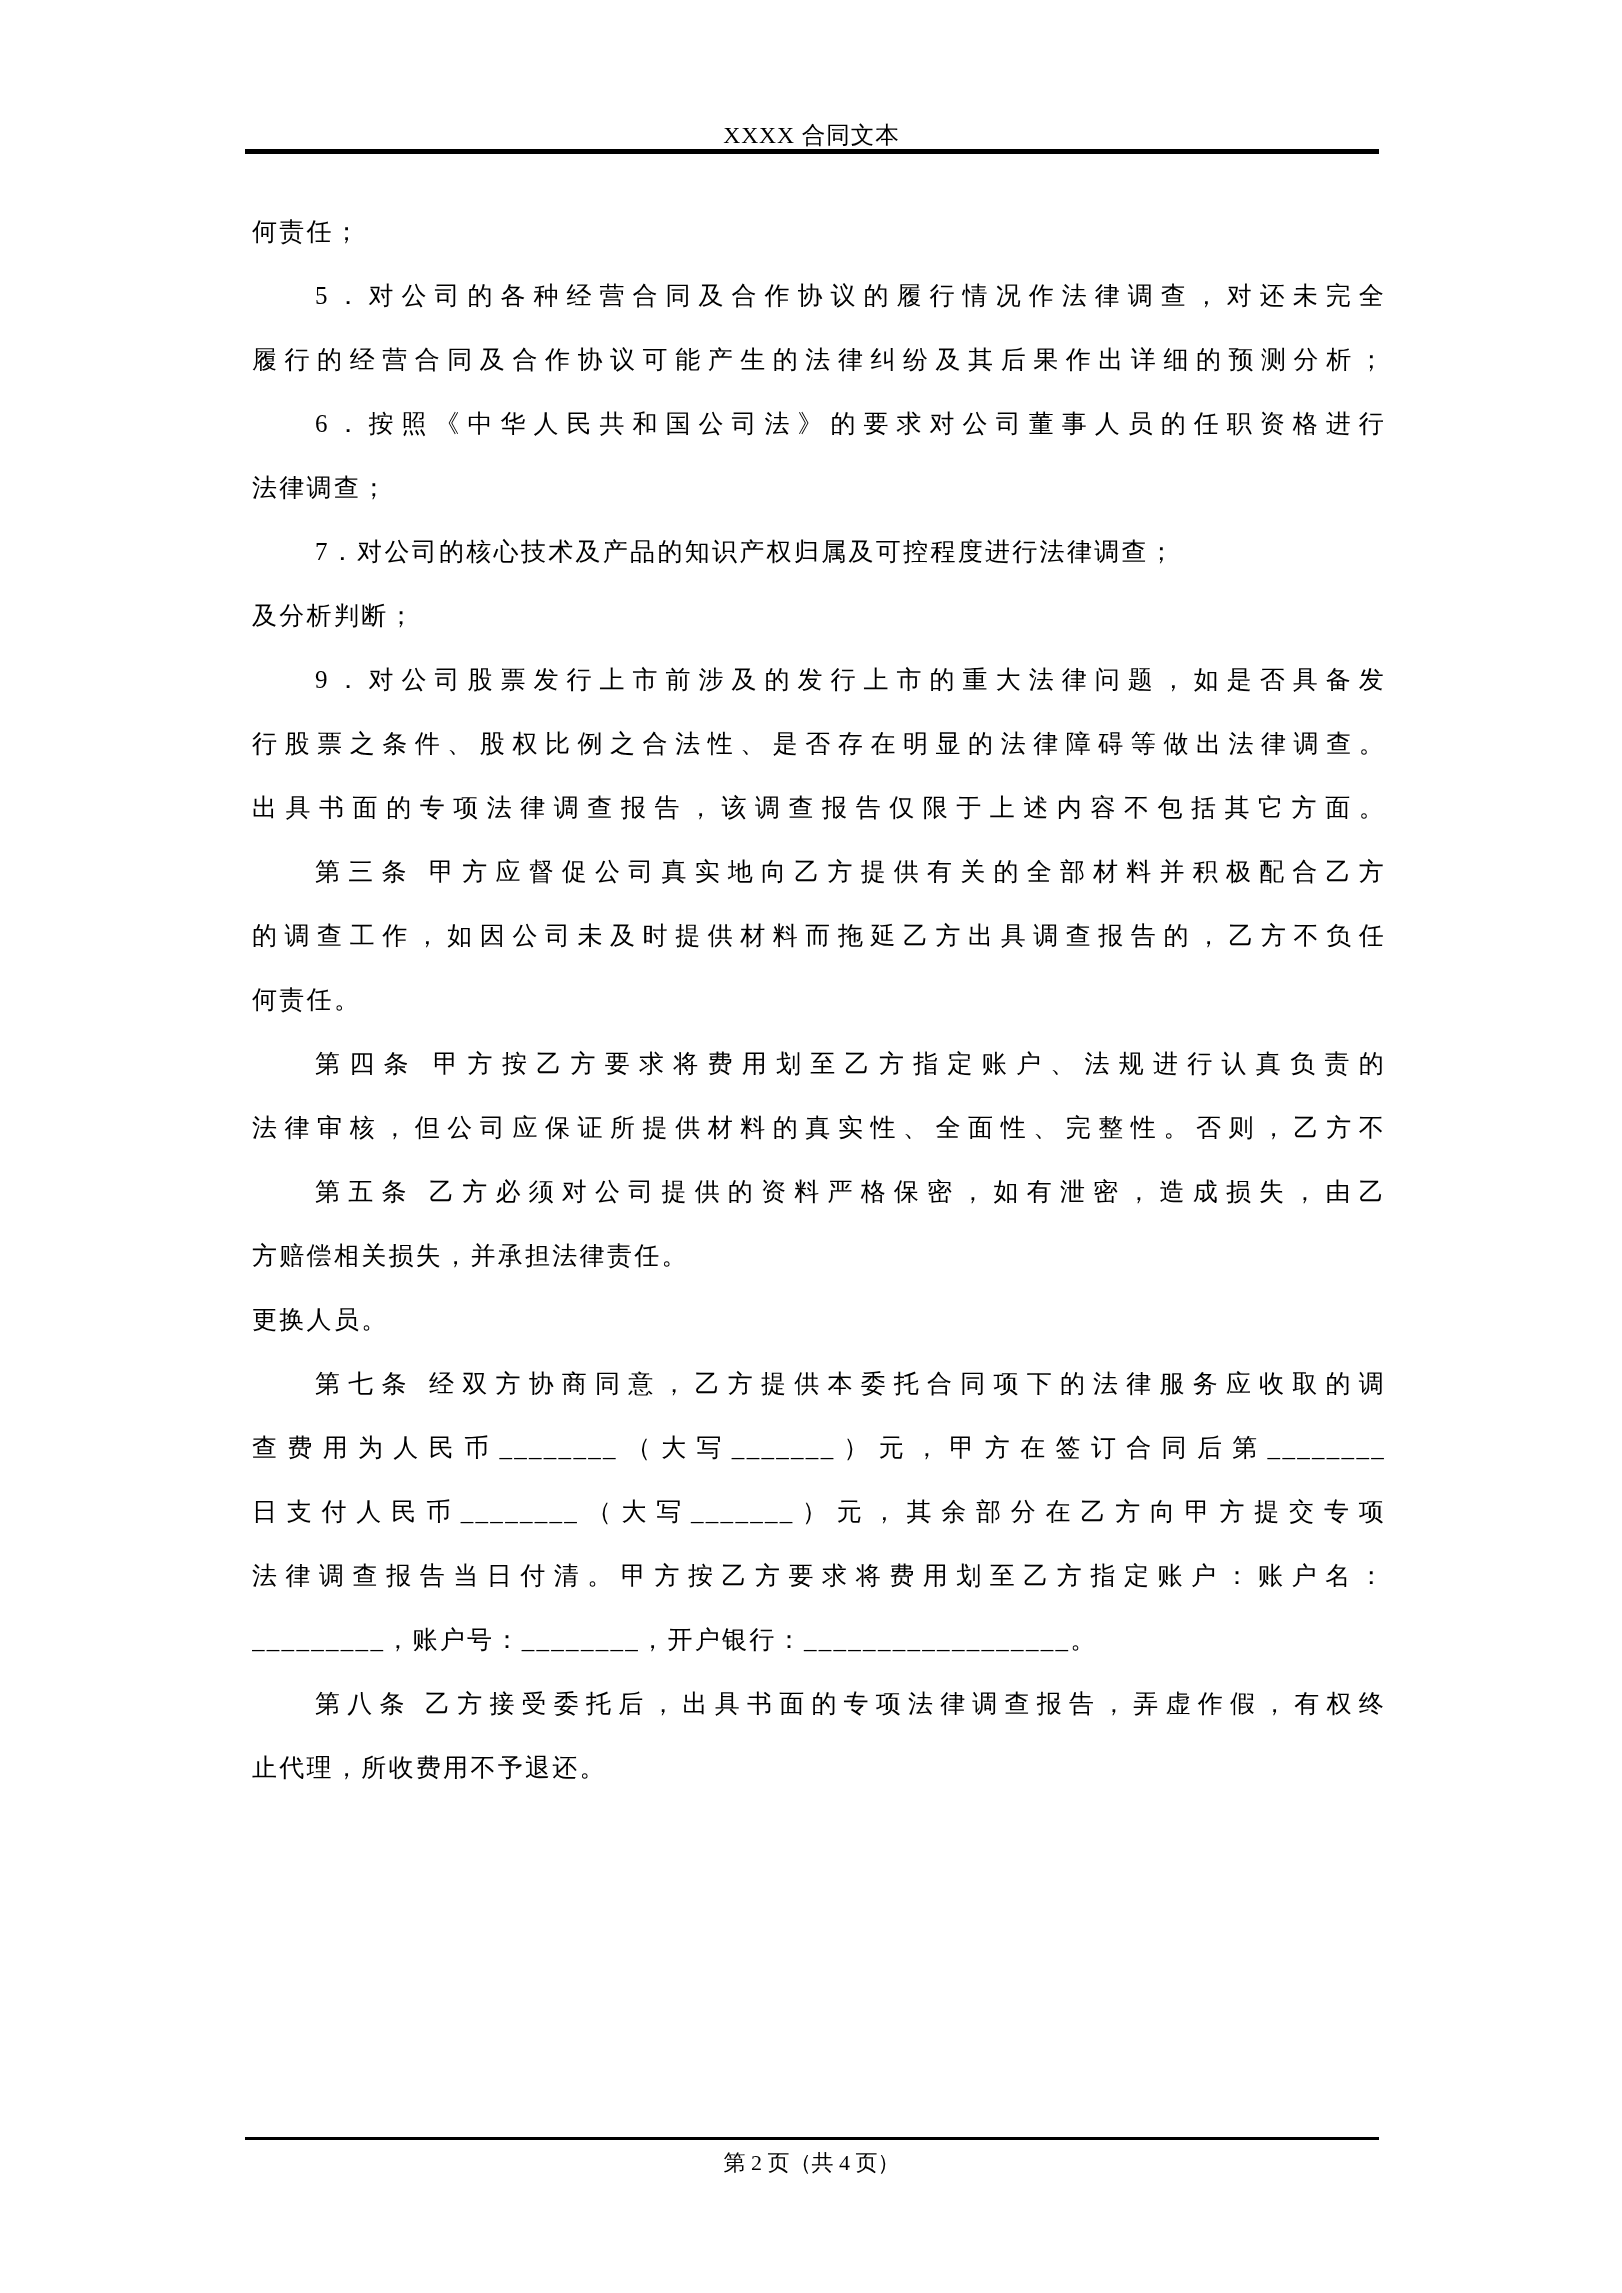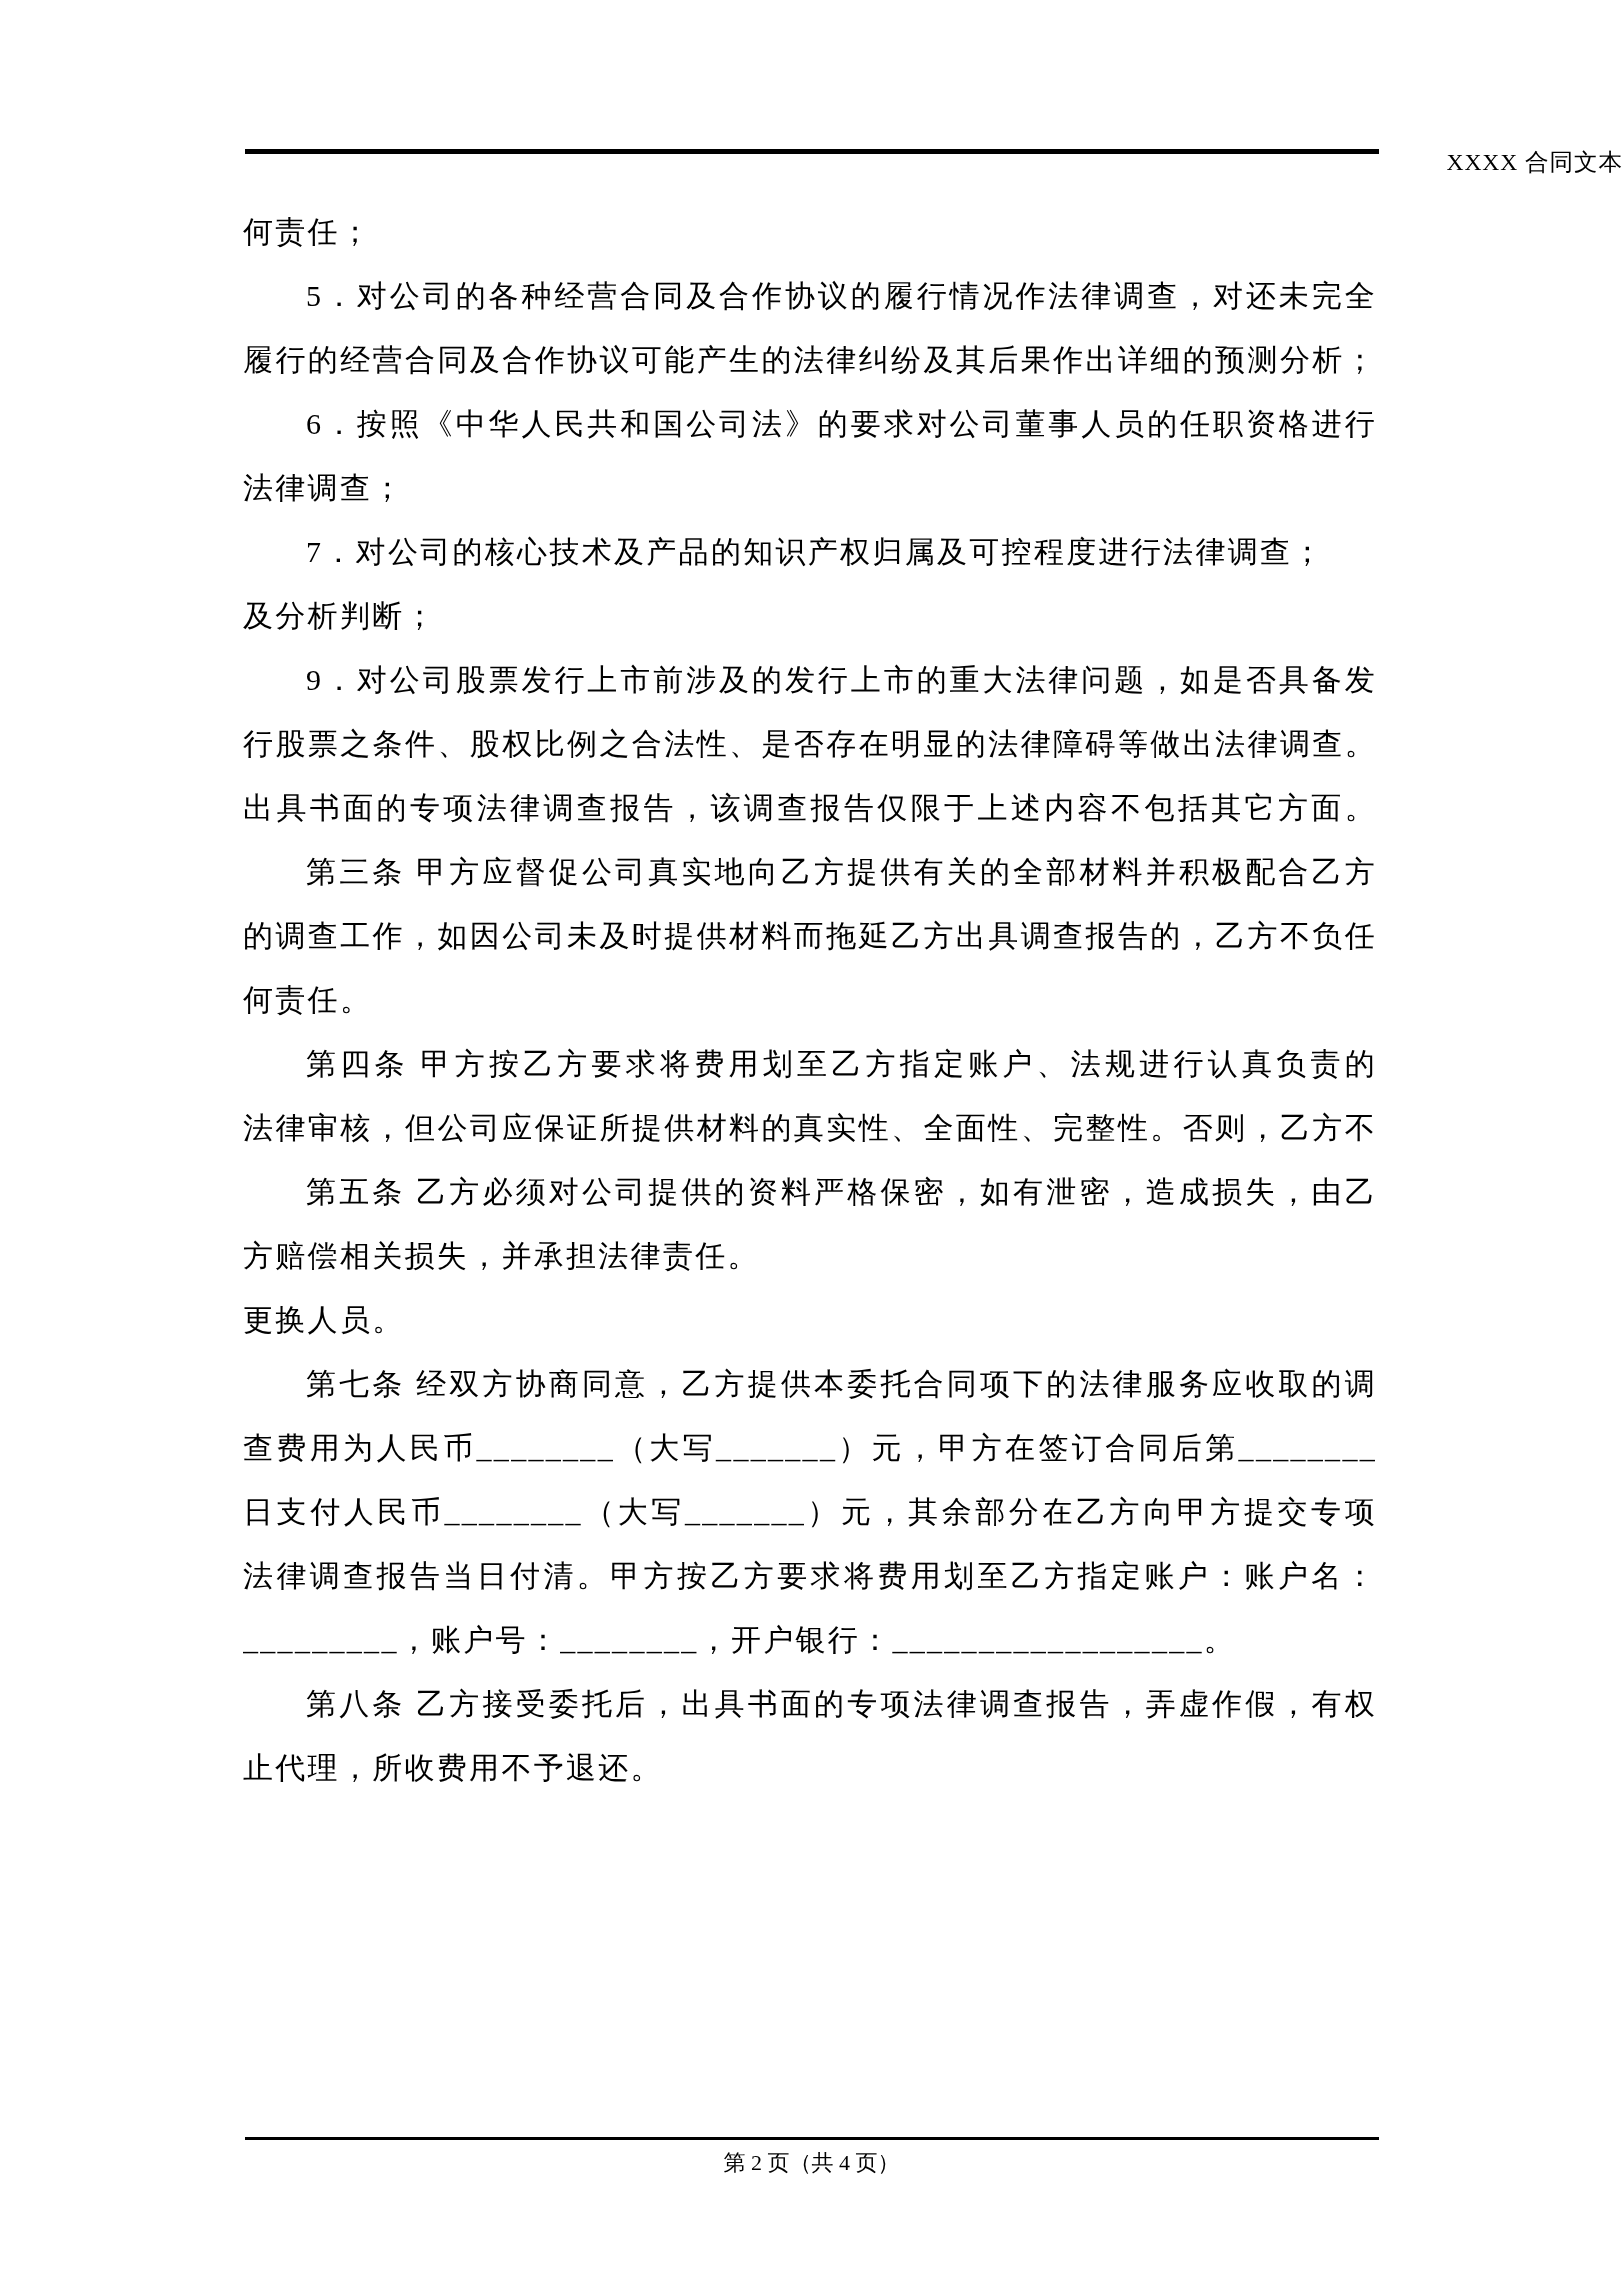--- a/index.html
+++ b/index.html
@@ -20,41 +20,40 @@
     background:var(--bg);
     font-family:"Liberation Serif","DejaVu Serif",serif;
     color:var(--text);
     overflow:hidden;
   }
   .header-title{
     position:absolute;
     top:122px;
     left:0;
     width:100%;
-    text-align:right;
+    text-align:center;
     font-size:23.6px;
     line-height:27px;
     letter-spacing:0.9px;
     white-space:nowrap;
-    margin-top:27px;
   }
   .header-rule{
     position:absolute;
     top:149px;
     left:245px;
     width:1134px;
     height:4.5px;
     background:var(--rule);
   }
   .doc-body{
     position:absolute;
     top:200px;
-    left:243px;
+    left:252px;
     width:1134px;
-    font-size:30px;
+    font-size:25px;
   }
   .ln{
     height:64px;
     line-height:64px;
     letter-spacing:2.3px;
     overflow:hidden;
   }
   .plain{
     text-align:left;
     white-space:nowrap;

